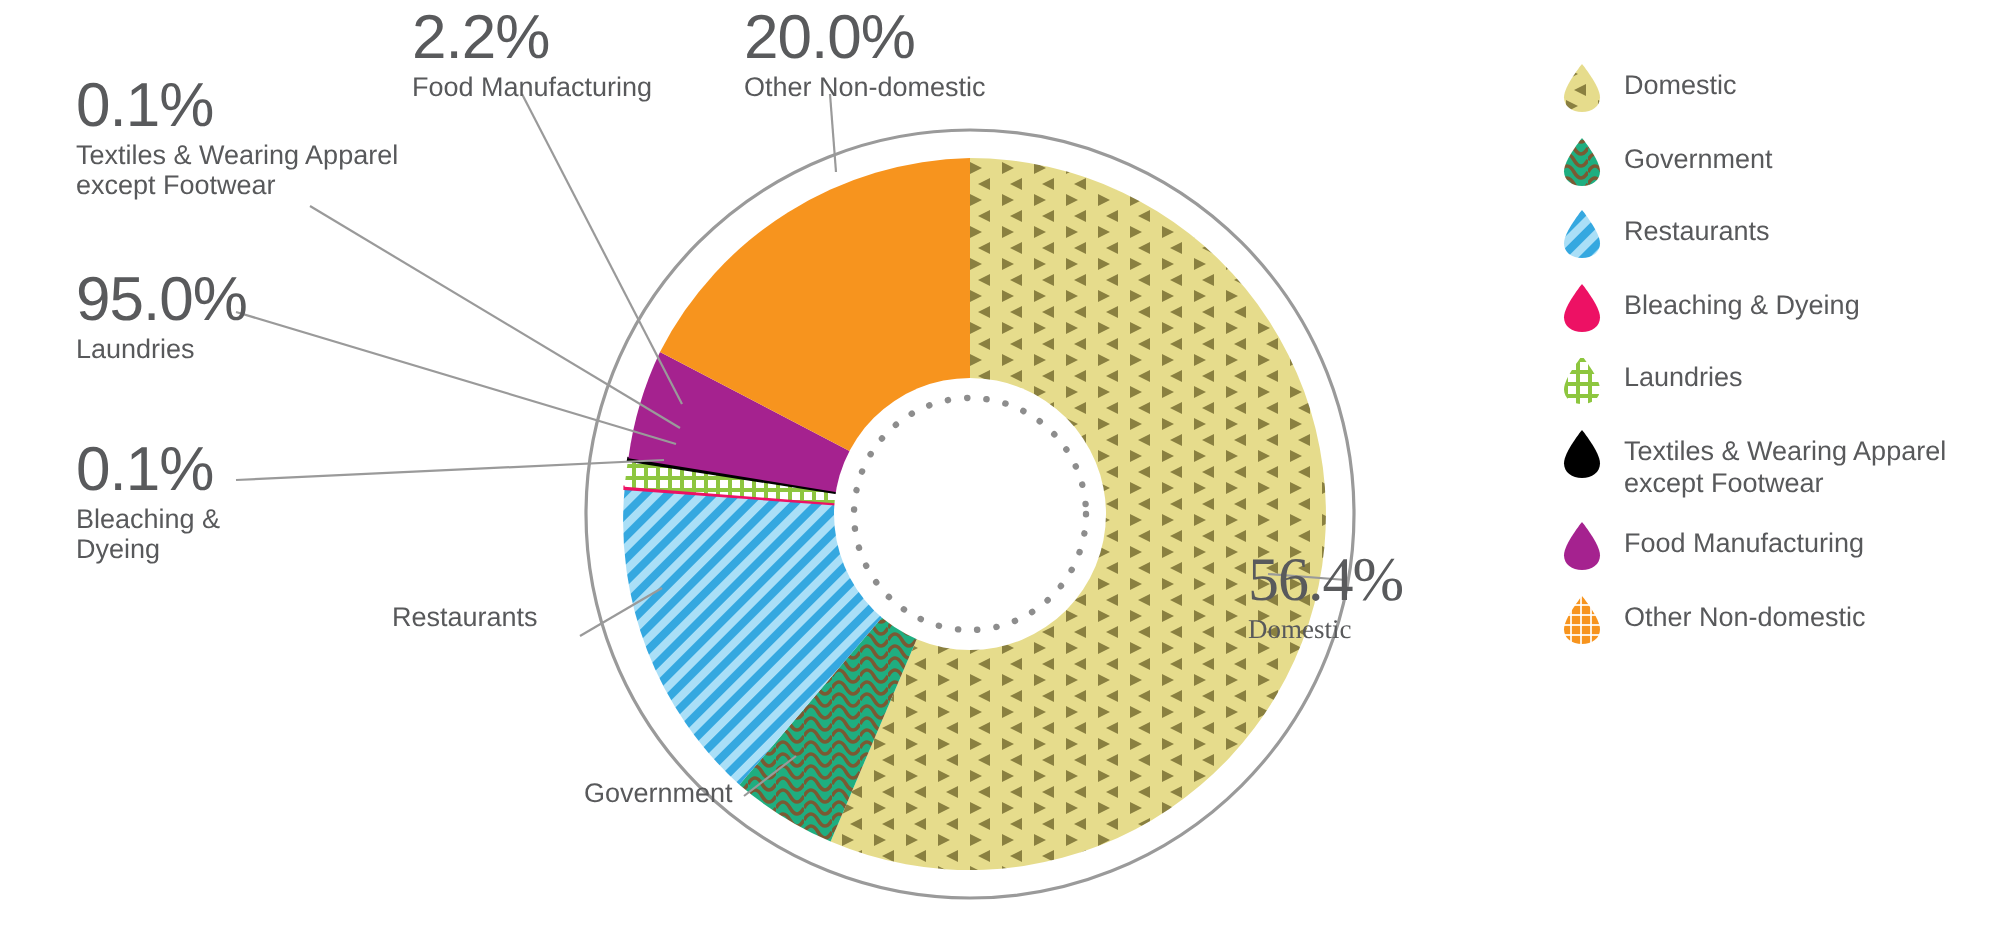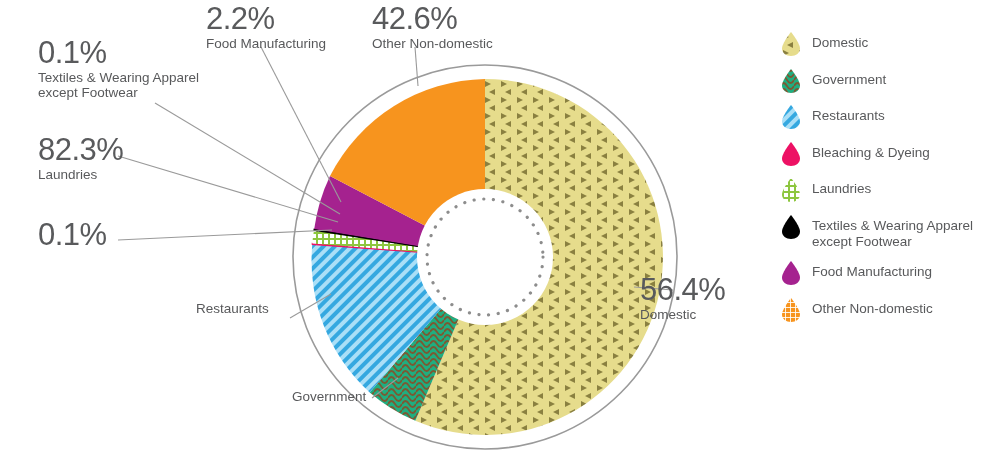--- a/index.html
+++ b/index.html
@@ -45,21 +45,21 @@
   .callout.right .cat { text-align: left; }
 
   
   #lbl-food      { left: 206px; top: 2px; }
   #lbl-other     { left: 372px; top: 2px; }
   #lbl-textiles  { left: 38px;  top: 36px; }
   #lbl-laundries { left: 38px;  top: 133px; }
   #lbl-bleach    { left: 38px;  top: 218px; }
   #lbl-restaur   { left: 196px; top: 300px; }
   #lbl-govt      { left: 292px; top: 388px; }
-  #lbl-domestic  { left: 640px; top: 273px; }
+  #lbl-domestic  { left: 624px; top: 273px; font-family: Liberation Serif, serif; }
 
   
   #chart-wrap {
     position: absolute;
     left: 290px;
     top: 62px;
     width: 390px;
     height: 390px;
   }
   #chart-svg { display: block; }
@@ -180,37 +180,39 @@
       <path d="M634,287 L673,290"></path>
     </g>
   </svg>
 
   <div class="callout" id="lbl-food">
     <span class="pct">2.2%</span>
     <span class="cat">Food Manufacturing</span>
   </div>
 
   <div class="callout" id="lbl-other">
-    <span class="pct">42.6%</span>
+    <span class="pct">20.0%</span>
     <span class="cat">Other Non-domestic</span>
   </div>
 
   <div class="callout" id="lbl-textiles">
     <span class="pct">0.1%</span>
     <span class="cat">Textiles &amp; Wearing Apparel
 except Footwear</span>
   </div>
 
   <div class="callout" id="lbl-laundries">
-    <span class="pct">82.3%</span>
+    <span class="pct">95.0%</span>
     <span class="cat">Laundries</span>
   </div>
 
   <div class="callout" id="lbl-bleach">
     <span class="pct">0.1%</span>
+    <span class="cat">Bleaching &amp;
+Dyeing</span>
   </div>
 
   <div class="callout" id="lbl-restaur">
     <span class="cat">Restaurants</span>
   </div>
 
   <div class="callout" id="lbl-govt">
     <span class="cat">Government</span>
   </div>
 

